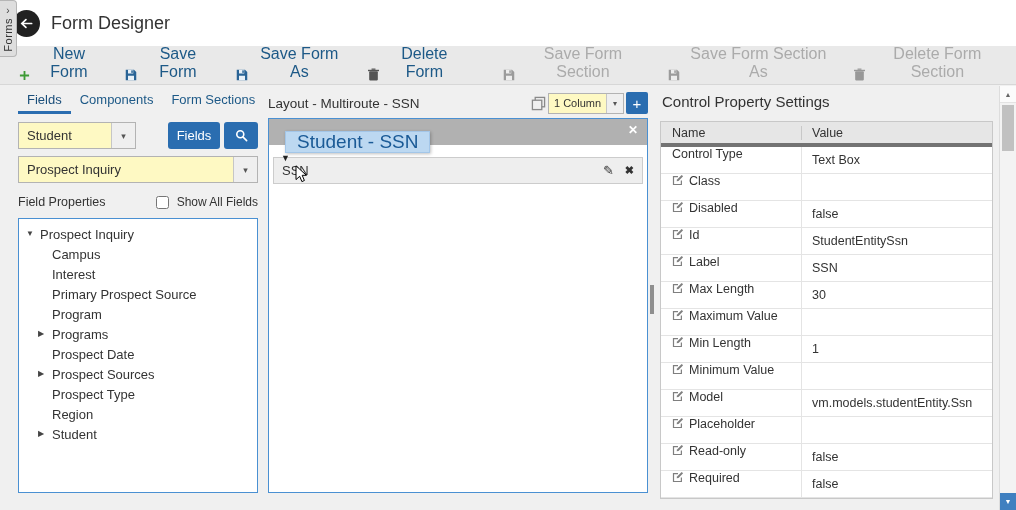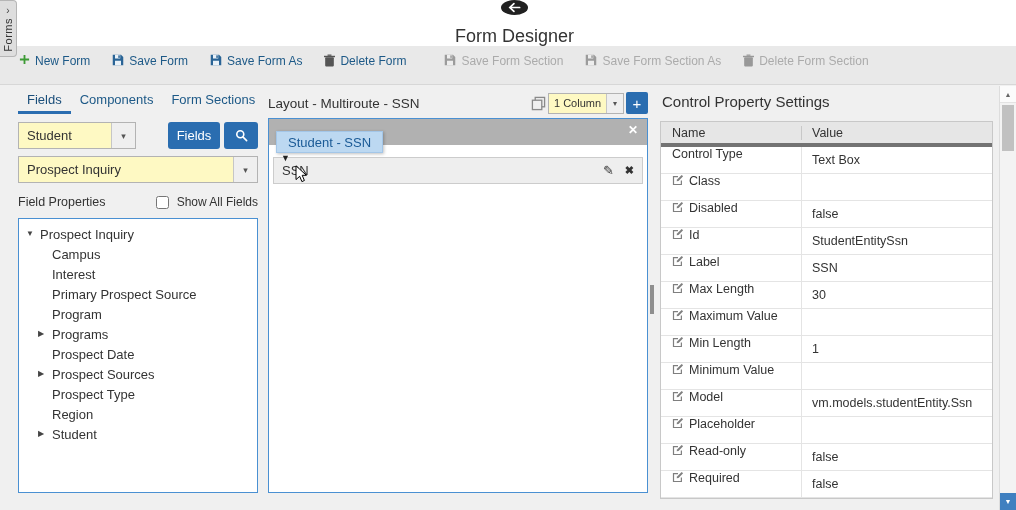--- a/index.html
+++ b/index.html
@@ -7,39 +7,39 @@
   .app {
     position: relative; width: 1016px; height: 510px;
     background: #f0f0f0; overflow: hidden;
     font-family: "Liberation Sans", sans-serif; color: #333;
     cursor: default;
   }
   
   .topbar {
     position: absolute; top: 0; left: 0; right: 0; height: 46px;
     background: #ffffff; display: flex; align-items: center;
-    padding-left: 13px; gap: 11px; flex-direction: column;
+    padding-left: 13px; gap: 11px;
   }
   .back-btn {
     width: 27px; height: 27px; border-radius: 50%;
     background: #212121; border: none; padding: 0;
     display: flex; align-items: center; justify-content: center; cursor: pointer;
   }
   .app-title { font-size: 18px; font-weight: 400; color: #333; margin: 0; }
 
   
   .toolbar {
     position: absolute; top: 46px; left: 0; right: 0; height: 39px;
     background: #e9e9e9; border-bottom: 1px solid #d7d7d7;
     display: flex; align-items: stretch; padding-left: 8px;
   }
   .tb-btn {
-    display: flex; align-items: flex-start; gap: 5px;
-    background: transparent; border: none; padding: 8px 11px;
-    font-family: inherit; font-size: 12px; color: #1d5987; cursor: pointer;
+    display: flex; align-items: flex-end; gap: 5px;
+    background: transparent; border: none; padding: 3px 11px;
+    font-family: inherit; font-size: 16px; color: #1d5987; cursor: pointer;
   }
   .toolbar > button:nth-of-type(5) { margin-left: 16px; }
   .tb-btn.disabled { color: #ababab; cursor: default; }
   .tb-btn.disabled .tb-icon { filter: grayscale(1) opacity(0.55); }
   .tb-icon { display: inline-flex; align-items: center; }
 
   
   .forms-tab {
     position: absolute; left: 0; top: 277; width: 17px; height: 57px;
     background: #dedede; border: 1px solid #b6b6b6; border-left: none;
@@ -132,23 +132,23 @@
   .field-row {
     margin: 12px 4px 0; height: 27px; background: #eeeeee;
     border: 1px solid #cccccc; display: flex; align-items: center; padding: 0 8px;
     cursor: move;
   }
   .field-label { font-size: 13px; color: #333; }
   .field-actions { margin-left: auto; display: flex; gap: 11px; align-items: center; }
   .edit-pencil { font-size: 13px; color: #333; cursor: pointer; line-height: 1; }
   .remove-x { font-size: 11px; color: #333; font-weight: bold; cursor: pointer; line-height: 1; }
   .drag-chip {
-    position: absolute; left: 7px; top: 12px; height: 22px; padding: 0 11px;
+    position: absolute; left: 16px; top: 12px; height: 22px; padding: 0 11px;
     background: #bcd8f1; border: 1px solid #a3c6e8; color: #1a5a96;
-    font-size: 13px; display: flex; align-items: center; white-space: nowrap;
+    font-size: 19px; display: flex; align-items: center; white-space: nowrap;
     box-shadow: 1px 1px 3px rgba(0,0,0,0.25); cursor: move;
   }
   .drop-marker { position: absolute; left: 12px; top: 35px; font-size: 9px; color: #222; line-height: 1; }
   .cursor { position: absolute; left: 26px; top: 46px; pointer-events: none; }
 
   
   .mid-scroll { position: absolute; left: 650px; top: 88px; width: 5px; height: 405px; }
   .mid-thumb { position: absolute; top: 197px; left: 0; width: 4px; height: 29px; background: #8f8f8f; }
 
   

